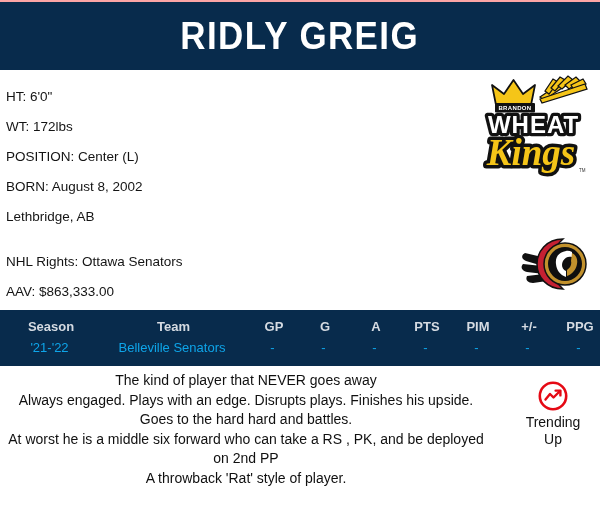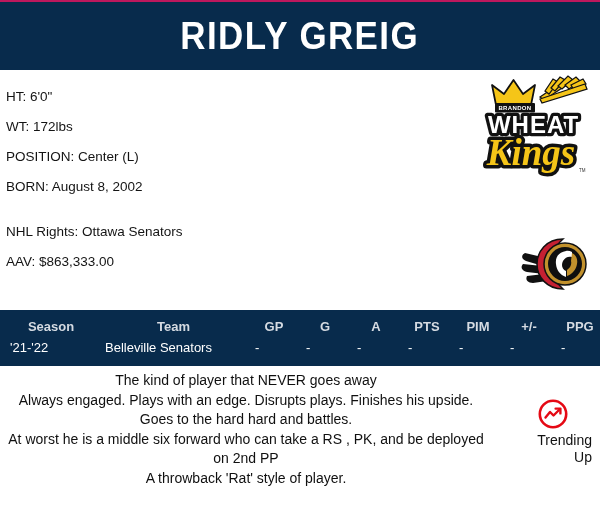--- a/index.html
+++ b/index.html
@@ -16,21 +16,21 @@
     color: #000000;
     overflow: hidden;
     position: relative;
   }
 
   #card {
     width: 600px;
     height: 525px;
     position: relative;
     background: #ffffff;
-    border-top: 2px solid #be185d;
+    border-top: 2px solid #fca5a5;
   }
 
   
   .header-bar {
     width: 600px;
     height: 68px;
     background: #082b4c;
     display: flex;
     align-items: center;
     justify-content: center;
@@ -92,25 +92,25 @@
   }
   table.stats th {
     color: #d5dbe2;
     font-size: 13px;
     font-weight: bold;
     padding: 2px 0 6px 7px;
     text-align: center;
     font-family: "Liberation Sans", sans-serif;
   }
   table.stats td {
-    color: #ffffff;
+    color: #0ea5e9;
     font-size: 13px;
     font-weight: normal;
-    text-align: left;
-    padding: 0 0 2px 10px;
+    text-align: center;
+    padding: 0 0 2px 4px;
   }
   .col-season { width: 95px; }
   .col-team   { width: 150px; }
   .col-stat   { width: 51px; }
 
   
   .report-area {
     position: relative;
     padding: 5px 6px 0 6px;
     height: 150px;
@@ -121,23 +121,23 @@
     line-height: 19.5px;
     color: #101010;
     text-align: center;
   }
   .report-text p { margin: 0; }
 
   
   .trending {
     position: absolute;
     right: 8px;
-    top: 32px;
+    top: 14px;
     width: 78px;
-    text-align: right;
+    text-align: center;
   }
   .trend-icon { display: block; margin: 0 auto 2px auto; }
   .trend-label {
     font-size: 14px;
     color: #111111;
     line-height: 17px;
   }
 </style>
 </head>
 <body>
@@ -148,20 +148,21 @@
     <div class="player-name">RIDLY GREIG</div>
   </div>
 
   <div class="bio-section">
 
     <div class="bio-list">
       <div class="bio-line">HT: 6'0"</div>
       <div class="bio-line">WT: 172lbs</div>
       <div class="bio-line">POSITION: Center (L)</div>
       <div class="bio-line">BORN: August 8, 2002</div>
+      <div class="bio-line">Lethbridge, AB</div>
       <div class="bio-gap"></div>
       <div class="bio-line">NHL Rights: Ottawa Senators</div>
       <div class="bio-line">AAV: $863,333.00</div>
     </div>
 
     <div class="logo-wheatkings">
       <svg viewBox="0 0 270 224" width="135" height="112" xmlns="http://www.w3.org/2000/svg">
 
         <g>
           <path d="M150 46 L206 8 L212 16 L158 52 Z" fill="#f5c518" stroke="#111" stroke-width="2.5"></path>

